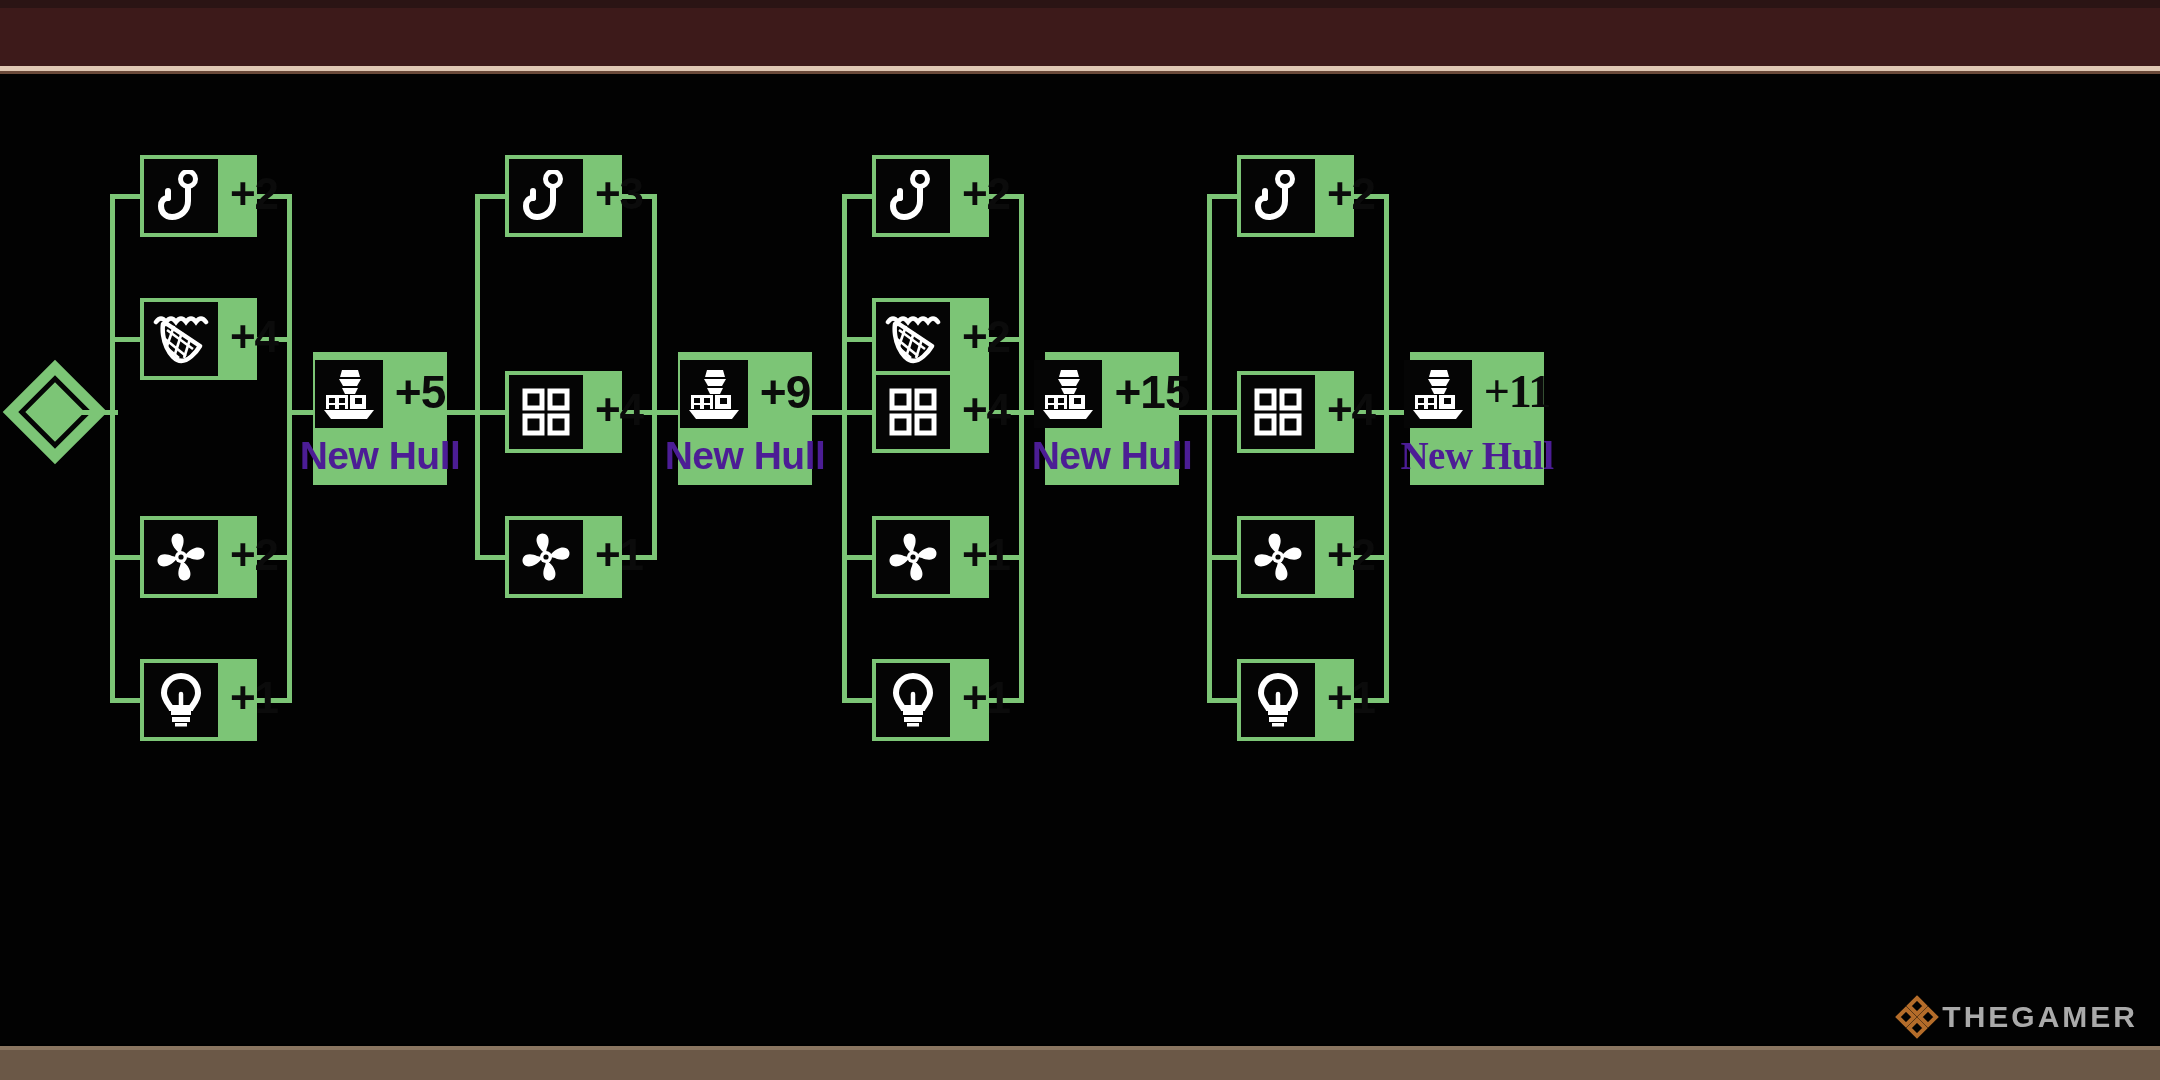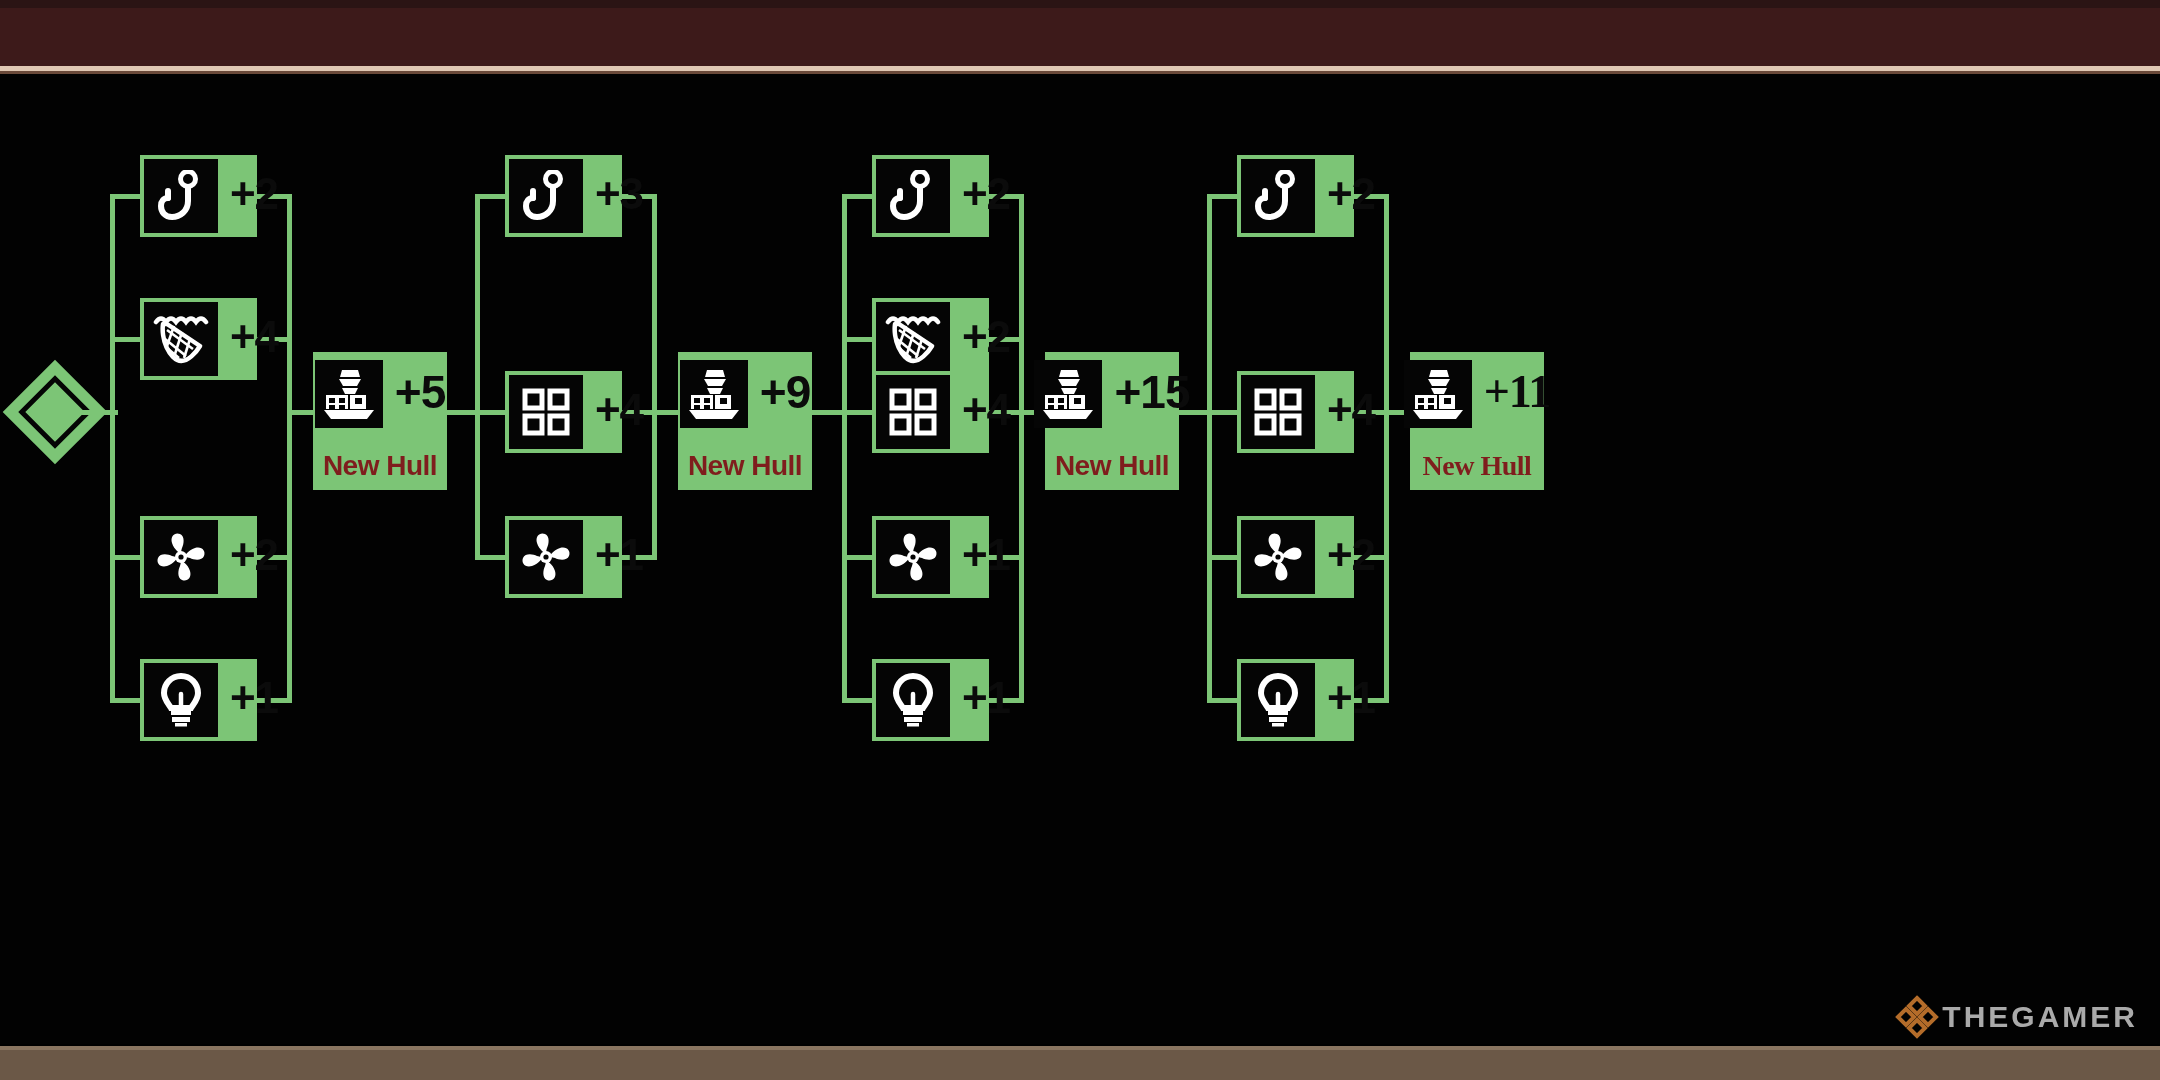--- a/index.html
+++ b/index.html
@@ -165,25 +165,25 @@
   }
   .hull .val {
     color: #0b0b0b;
     font-size: 46px;
     font-weight: bold;
     letter-spacing: -1px;
     line-height: 1;
     padding-bottom: 4px;
   }
   .hull .label {
-    color: #7f1d1d;
-    font-size: 28px;
+    color: #4c1d95;
+    font-size: 39px;
     font-weight: bold;
     line-height: 1;
-    margin-top: 24px;
+    margin-top: 8px;
     white-space: nowrap;
     letter-spacing: -0.5px;
   }
 
   
   #watermark {
     position: absolute;
     right: 22px;
     bottom: 40px;
     display: flex;

